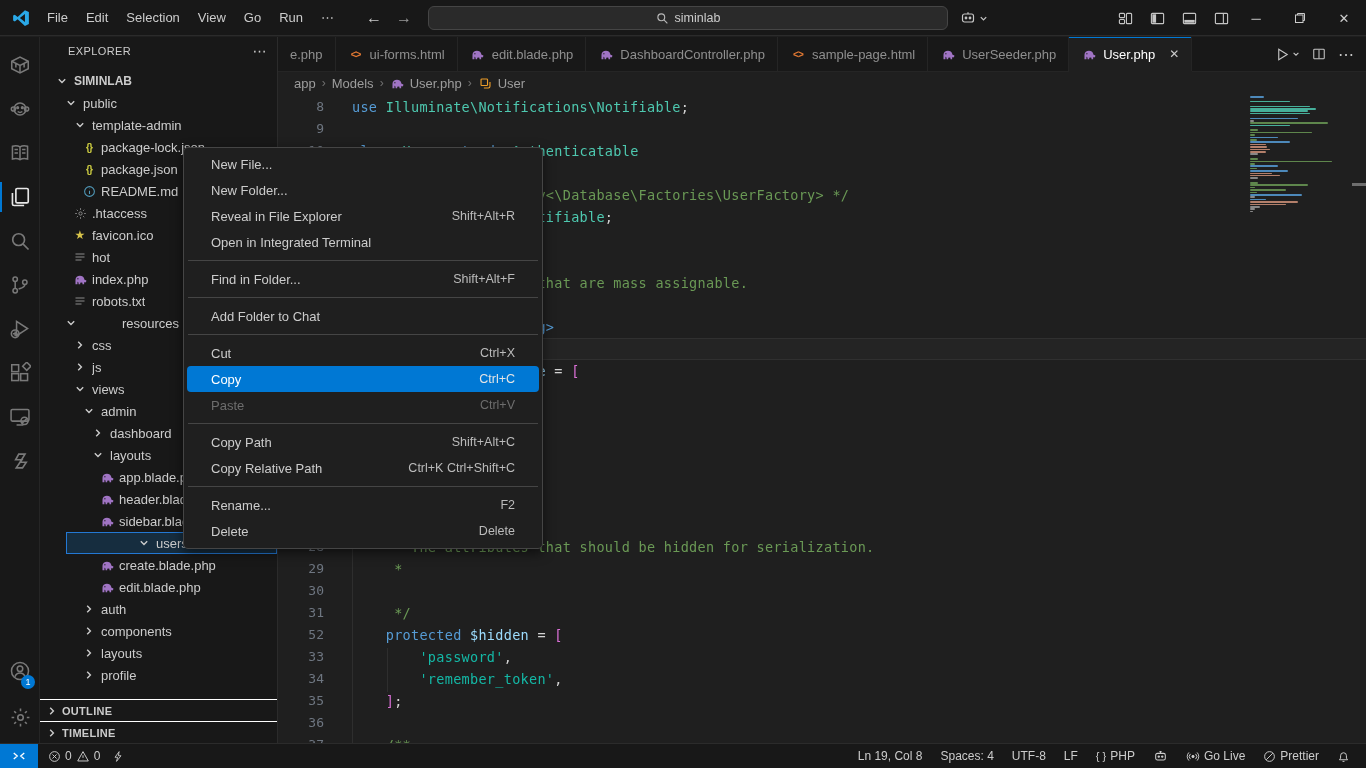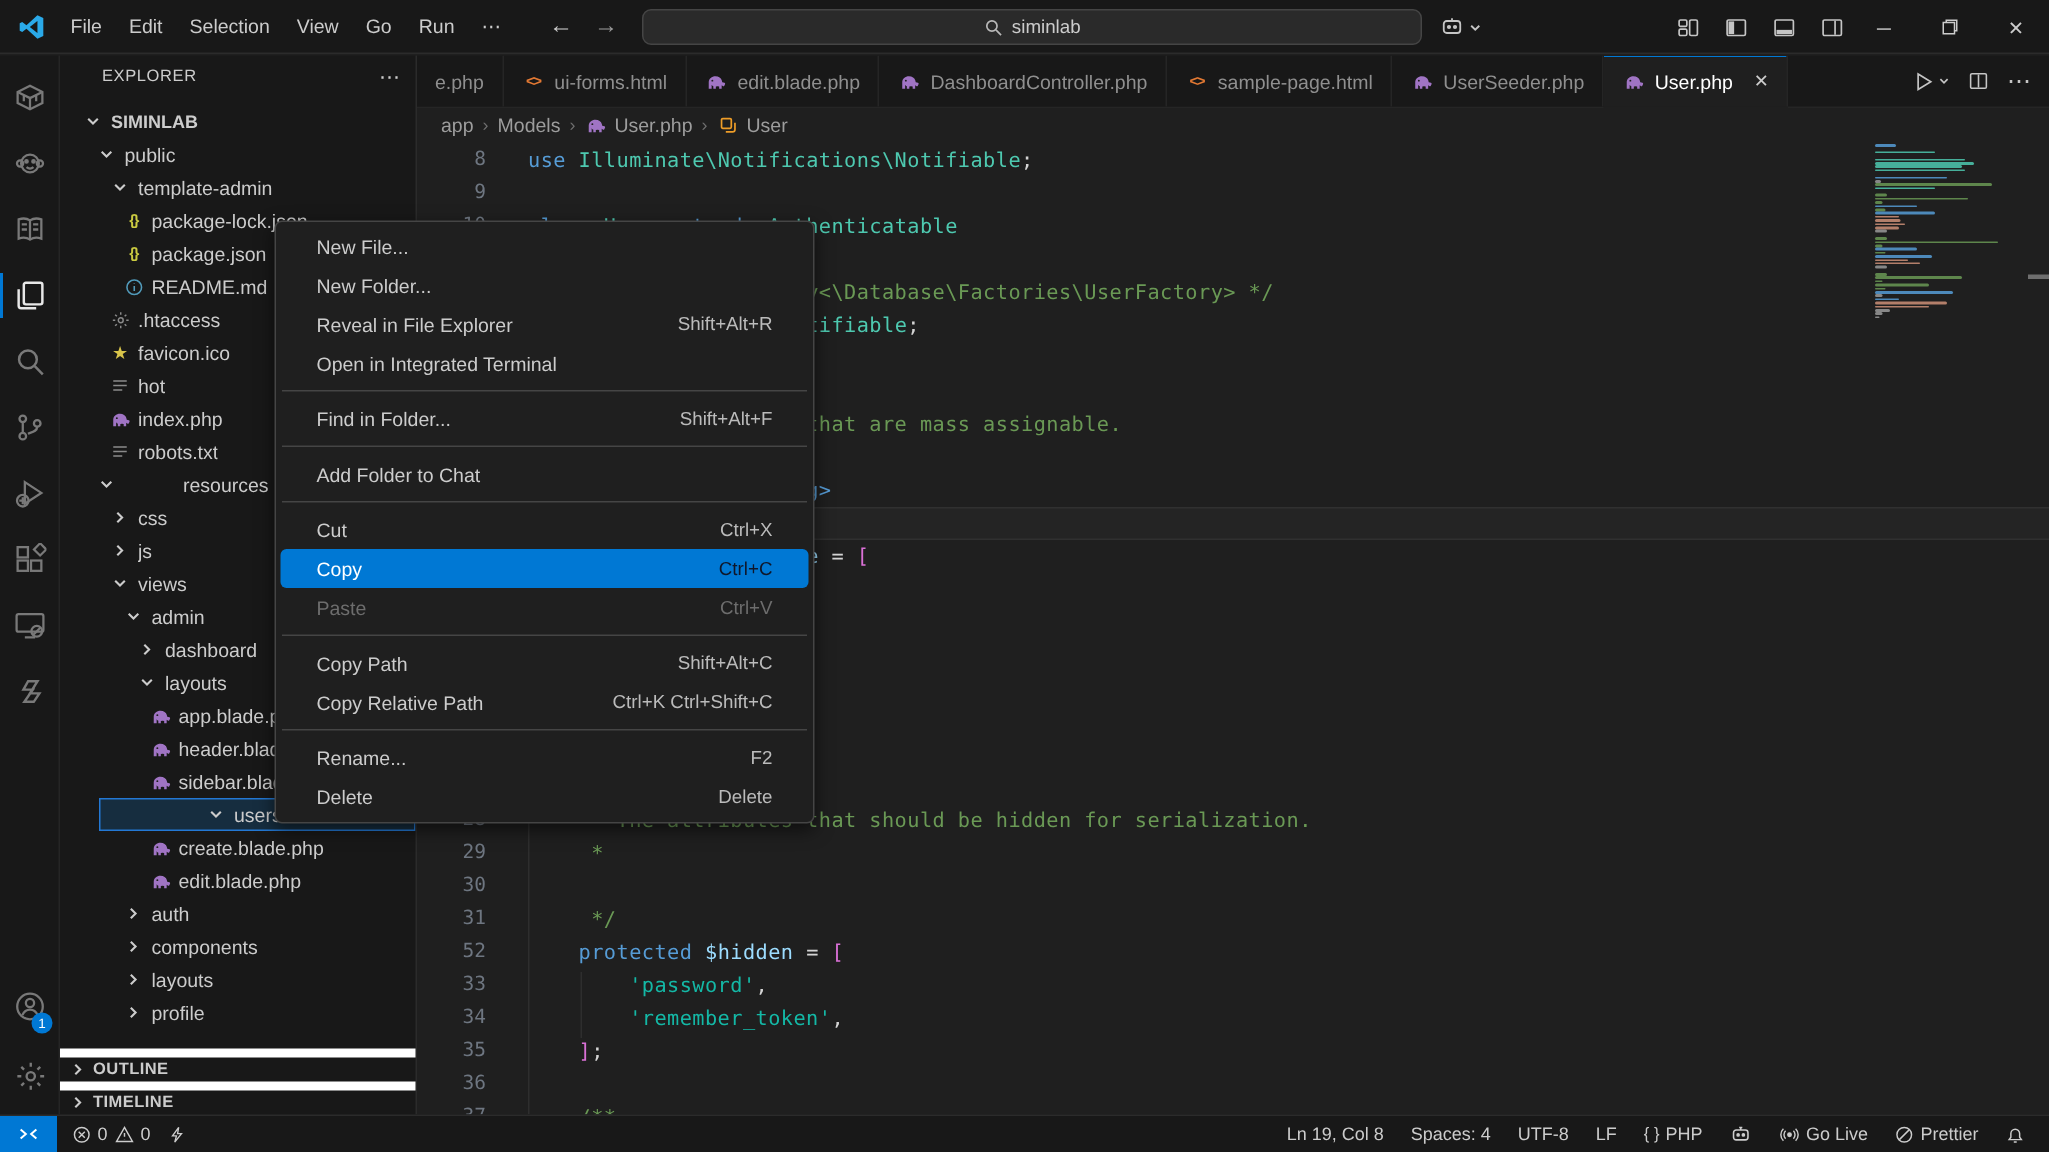--- a/index.html
+++ b/index.html
@@ -47,21 +47,21 @@
   .trow { height:22px; display:flex; align-items:center; font-size:13px; color:#cccccc; white-space:nowrap; position:relative; }
   .trow.root { font-weight:bold; font-size:12px; }
   .trow.selected { background:rgba(20,70,110,.45); outline:1px solid #2378d4; outline-offset:-1px; }
   .chev { width:16px; height:16px; display:flex; align-items:center; justify-content:center; flex:none; }
   .chev svg { stroke:#cccccc; }
   .chev.closed svg { transform:rotate(-90deg); }
   .ficon { width:16px; height:16px; display:flex; align-items:center; justify-content:center; flex:none; font-size:11px; }
   .tlabel { margin-left:4px; overflow:hidden; text-overflow:clip; }
   .ic-json { color:#cbcb41; font-weight:bold; font-size:10px; letter-spacing:-1px; }
   .ic-html { color:#e37933; font-weight:bold; font-size:10px; letter-spacing:-1px; }
-  .sb-panel { height:22px; border-top:6px solid #ffffff; display:flex; align-items:center; font-size:11px;
+  .sb-panel { height:22px; border-top:1px solid #ffffff; display:flex; align-items:center; font-size:11px;
               font-weight:bold; color:#cccccc; letter-spacing:.3px; }
   .sb-panel .chev { margin-left:4px; }
 
   
   .editor { flex:1; position:relative; background:#1f1f1f; overflow:hidden; }
   .tabbar { height:35px; background:#181818; border-bottom:1px solid #252525; display:flex; align-items:stretch; }
   .tab { display:flex; align-items:center; gap:6px; padding:0 12px; border-right:1px solid #252525;
          font-size:13px; color:#8f8f8f; background:#181818; position:relative; white-space:nowrap; }
   .tab.active { background:#1f1f1f; color:#ffffff; box-shadow:inset 0 1px 0 #0078d4, 0 1px 0 #1f1f1f; }
   .tab .close { margin-left:8px; font-size:12px; color:#cccccc; }
@@ -90,21 +90,21 @@
   .scroll-marker { position:absolute; right:0; top:146px; width:14px; height:3px; background:#8a8a8a; opacity:.75; }
 
   
   .ctxmenu { position:absolute; left:183px; top:147px; width:360px; background:#1f1f1f;
              border:1px solid #454545; border-radius:5px; box-shadow:0 4px 12px rgba(0,0,0,.55);
              padding:3px 0 4px 0; z-index:60; }
   .mi { height:26px; margin:0 3px; padding:0 24px; display:flex; align-items:center; border-radius:4px;
         font-size:13px; color:#cccccc; }
   .mi .sc { margin-left:auto; color:#bbbbbb; font-size:12.5px; }
   .mi.hl { background:#0078d4; color:#ffffff; }
-  .mi.hl .sc { color:#0f172a; }
+  .mi.hl .sc { color:#e5e5e5; }
   .mi.dis { color:#6d6d6d; } .mi.dis .sc { color:#6d6d6d; }
   .msep { height:1px; background:#454545; margin:5px 4px; }
 
   
   .statusbar { position:absolute; left:0; right:0; bottom:0; height:25px; background:#181818;
                border-top:1px solid #2b2b2b; display:flex; align-items:center; font-size:12px; color:#cccccc; }
   .remote { width:38px; height:100%; background:#0078d4; color:#fff; display:flex; align-items:center;
             justify-content:center; font-size:11px; font-weight:bold; letter-spacing:-1px; }
   .sb-item { display:flex; align-items:center; gap:4px; padding:0 6px; height:100%; }
   .sb-left { display:flex; align-items:center; margin-left:4px; }

